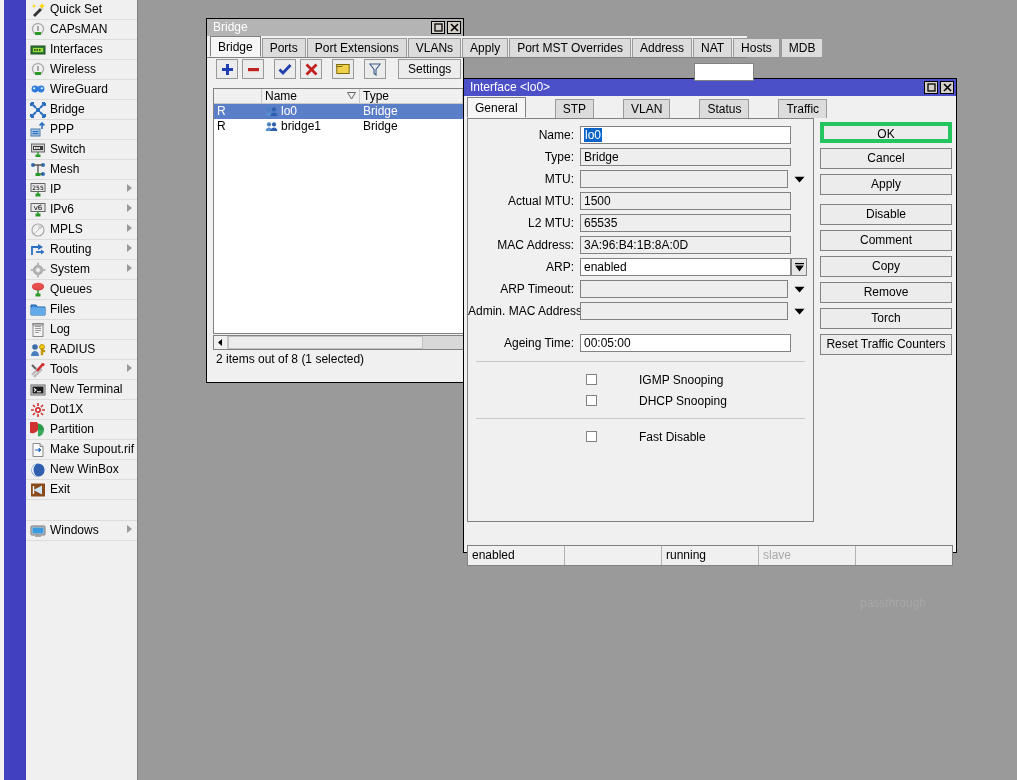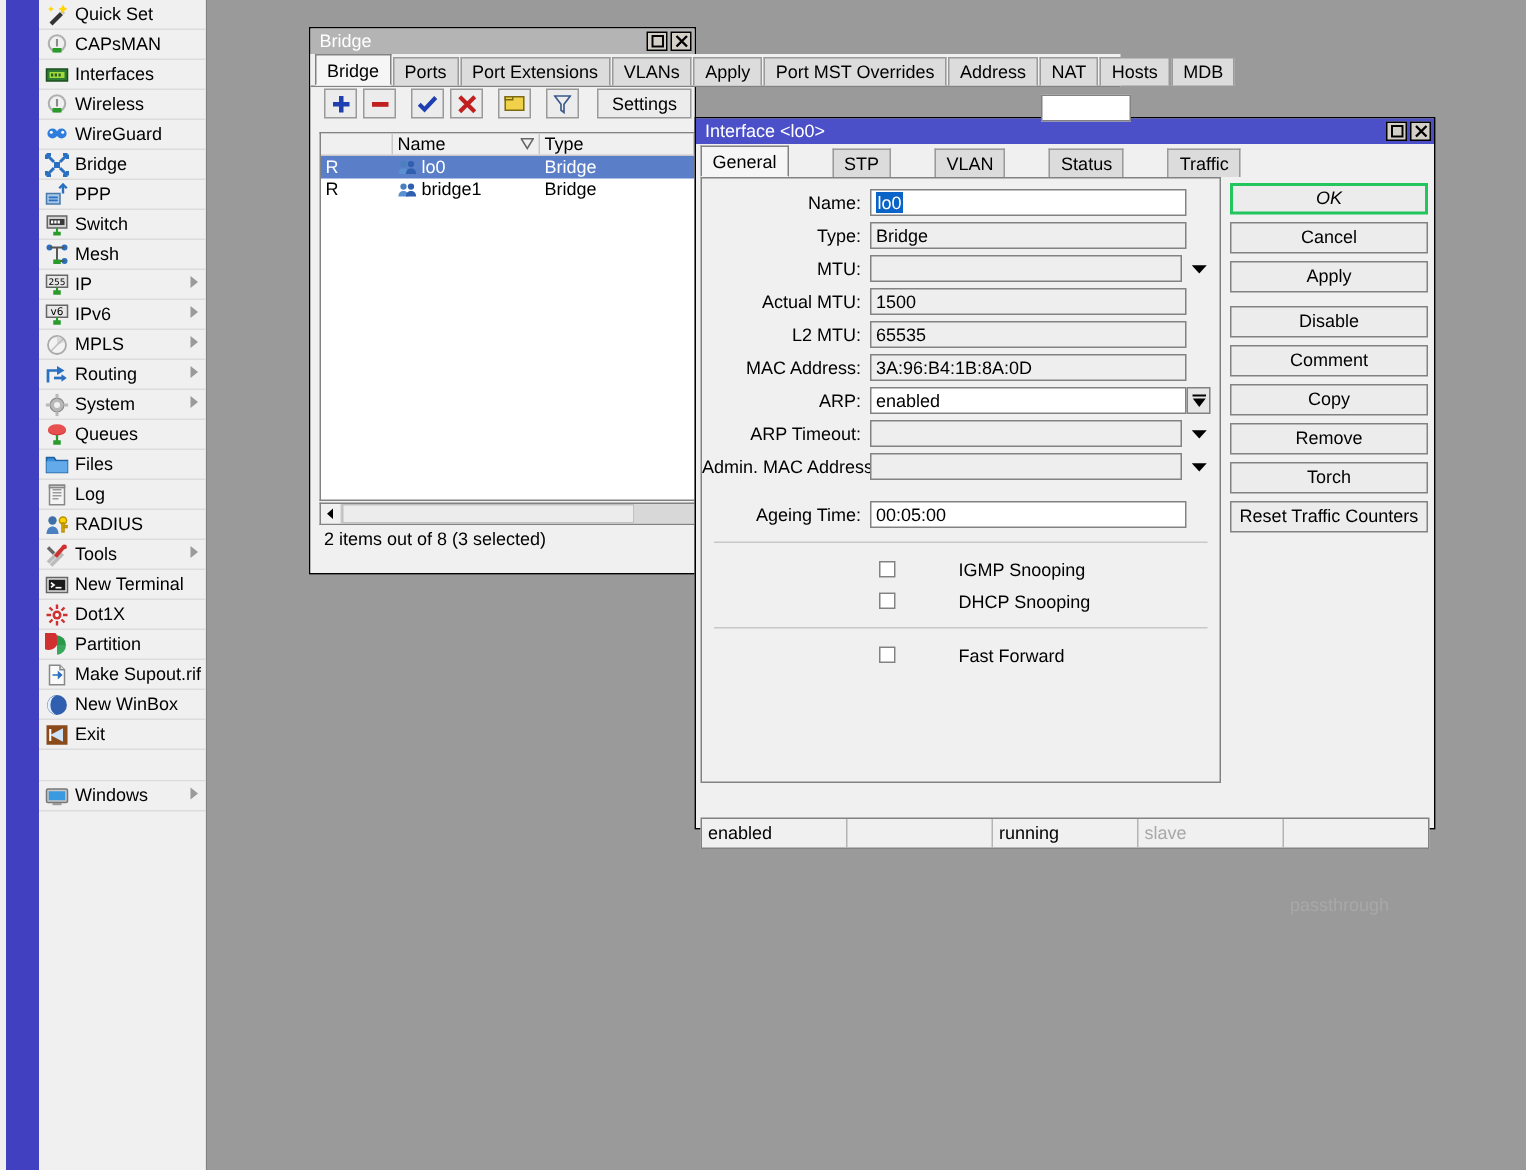--- a/index.html
+++ b/index.html
@@ -233,21 +233,21 @@
     position:absolute;left:356px;top:26px;width:132px;
   }
   .dbtn{
     width:132px;height:21px;
     background:#ececec;border:1px solid #828282;
     box-sizing:border-box;
     font-size:12px;line-height:19px;text-align:center;
     margin-bottom:5px;cursor:default;color:#000;
     white-space:nowrap;
   }
-  .dbtn.primary{border:2px solid #22c55e;line-height:17px;font-style:italic;}
+  .dbtn.primary{border:4px solid #22c55e;line-height:17px;}
   .dbtn.gap{margin-top:9px;}
 
   #iface-statusbar{
     position:absolute;left:3px;top:449px;width:486px;height:21px;
     display:flex;
     border:1px solid #828282;
     background:#f0f0f0;
     box-sizing:border-box;
   }
   .sb-cell{
@@ -677,21 +677,21 @@
     <div id="bridge-hscroll">
       <div class="hs-arrow">
         <svg class="ico" width="9" height="9" viewBox="0 0 9 9">
             <path d="M6 1 L2 4.5 L6 8 Z" fill="#000"></path>
           </svg>
       </div>
       <div class="hs-thumb"></div>
       <div class="hs-trail"></div>
     </div>
 
-    <div id="bridge-status">2 items out of 8 (3 selected)</div>
+    <div id="bridge-status">2 items out of 8 (1 selected)</div>
   </div>
 </div>
 
 <div class="win win-outer" id="iface-win">
   <div class="titlebar active">
     <span class="title-text">Interface &lt;lo0&gt;</span>
     <span class="tbtns">
       <span class="tbtn">
         <svg class="ico" width="9" height="9" viewBox="0 0 9 9">
             <rect x="1" y="1" width="7" height="7" fill="none" stroke="#000" stroke-width="1.3"></rect>
@@ -787,21 +787,21 @@
           <span class="chkbox"></span>
           <span class="chklbl">IGMP Snooping</span>
         </div>
         <div class="chkrow">
           <span class="chkbox"></span>
           <span class="chklbl">DHCP Snooping</span>
         </div>
         <div class="hr"></div>
         <div class="chkrow">
           <span class="chkbox"></span>
-          <span class="chklbl">Fast Forward</span>
+          <span class="chklbl">Fast Disable</span>
         </div>
       </div>
     <div id="iface-buttons">
         <div class="dbtn primary">OK</div>
         <div class="dbtn">Cancel</div>
         <div class="dbtn">Apply</div>
         <div class="dbtn gap">Disable</div>
         <div class="dbtn">Comment</div>
         <div class="dbtn">Copy</div>
         <div class="dbtn">Remove</div>

